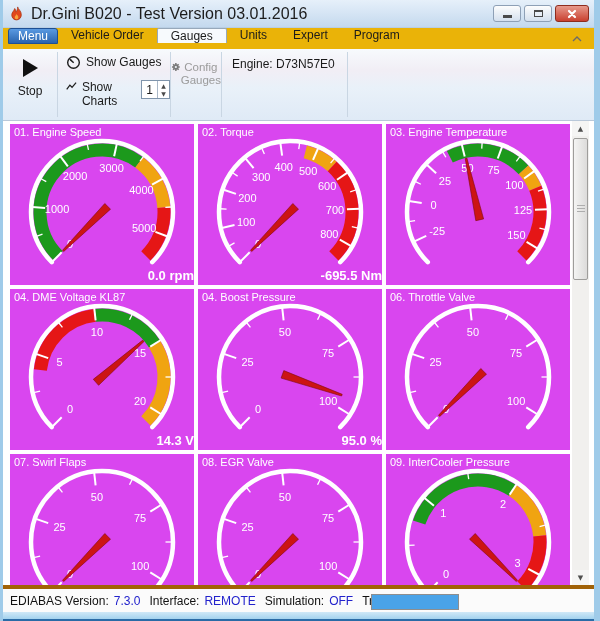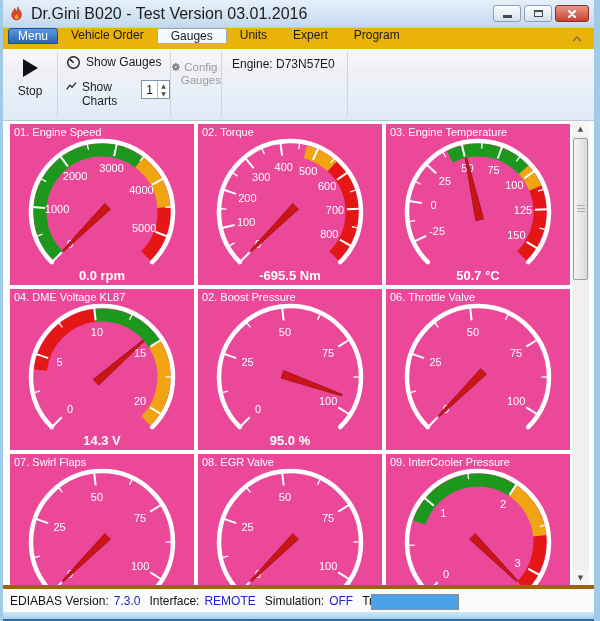--- a/index.html
+++ b/index.html
@@ -37,24 +37,24 @@
   .spin-val { width:15px; display:flex; align-items:center; justify-content:center; font-size:12px; }
   .spin-arrows { width:12px; border-left:1px solid #aab8c8; display:flex; flex-direction:column; }
   .spin-arrows span { flex:1; display:flex; align-items:center; justify-content:center; font-size:6px; color:#4a4a4a; font-family:"DejaVu Sans",sans-serif; }
   .grp-config { width:50px; display:flex; flex-direction:row; align-items:flex-start; padding-top:8px; color:#9b9b9b; }
   .cfg-label { text-align:center; font-size:11.5px; line-height:1.15; margin-top:4px; }
   .grp-engine { padding:8px 12px 0 10px; }
 
   
   .gauge-panel { height:464px; background:#fff; position:relative; overflow:hidden; }
   #gauge-grid { position:absolute; left:7px; top:3px; display:grid; grid-template-columns:repeat(3,184px); grid-auto-rows:161px; gap:4px; }
-  .tile { background:#ec4899; position:relative; overflow:hidden; }
+  .tile { background:#d946ef; position:relative; overflow:hidden; }
   .gtitle { position:absolute; left:4px; top:2px; color:#fff; font-size:11px; z-index:2; }
   .gsvg { position:absolute; left:0; top:0; width:184px; height:161px; }
-  .gvalue { position:absolute; bottom:2px; left:0; width:100%; text-align:center; color:#fff; font-size:13px; font-weight:bold; z-index:2; }
+  .gvalue { position:absolute; bottom:2px; left:0; width:100%; text-align:right; color:#fff; font-size:13px; font-weight:bold; z-index:2; }
 
   
   .vscroll { position:absolute; top:0; right:5px; width:17px; height:464px; background:#f1f0ee; }
   .sbtn { position:absolute; left:0; width:17px; height:15px; background:#f5f5f4; display:flex; align-items:center; justify-content:center; font-size:7px; color:#4f4f4f; font-family:"DejaVu Sans",sans-serif; }
   .sbtn.up { top:0; } .sbtn.down { bottom:0; }
   .sthumb { position:absolute; left:1px; top:17px; width:15px; height:142px; background:linear-gradient(90deg,#f4f4f3,#dcdbda); border:1px solid #9e9d9b; border-radius:2px; }
   .sthumb:after { content:""; position:absolute; left:3px; top:66px; width:8px; height:7px; background:repeating-linear-gradient(#adadad 0 1px, transparent 1px 3px); }
 
   
   .statusbar { height:27px; background:#fbfbfb; border-top:4px solid #a16207; display:flex; align-items:center; padding-left:7px; gap:5px; position:relative; }
@@ -245,21 +245,20 @@
             <text x="51.133557177871346" y="106.83968818918427" fill="#fff" font-size="11" text-anchor="middle" dy="0.35em">-25</text>
             <text x="47.554024673218805" y="80.96044907318961" fill="#fff" font-size="11" text-anchor="middle" dy="0.35em">0</text>
             <text x="58.95548707539416" y="57.45396645101761" fill="#fff" font-size="11" text-anchor="middle" dy="0.35em">25</text>
             <text x="81.49495862648428" y="44.24335358210455" fill="#fff" font-size="11" text-anchor="middle" dy="0.35em">50</text>
             <text x="107.57526756848719" y="45.78138988348821" fill="#fff" font-size="11" text-anchor="middle" dy="0.35em">75</text>
             <text x="128.40576474687265" y="61.54966364683871" fill="#fff" font-size="11" text-anchor="middle" dy="0.35em">100</text>
             <text x="136.96530663083252" y="86.23330829084192" fill="#fff" font-size="11" text-anchor="middle" dy="0.35em">125</text>
             <text x="130.36880739593414" y="111.5124354122177" fill="#fff" font-size="11" text-anchor="middle" dy="0.35em">150</text>
             <polygon points="97.6,94.9 80.9,34.1 79.2,34.5 89.8,96.7" fill="#cc1414" stroke="#7a0b0b" stroke-width="0.6"></polygon>
           </svg>
-          <div class="gvalue">50.7 °C</div>
         </div>
         <div class="tile">
           <div class="gtitle">04. DME Voltage KL87</div>
           <svg viewBox="0 0 184 161" class="gsvg">
             <path d="M41.79541853575511 138.20458146424488 A71 71 0 1 1 142.20458146424488 138.20458146424488" fill="none" stroke="#fff" stroke-width="4.5" stroke-linecap="round"></path>
             <path d="M30.38984298661896 81.0582024815949 A62 62 0 0 1 85.05820248159489 26.389842986618966" fill="none" stroke="#e51616" stroke-width="13"></path>
             <path d="M85.05820248159489 26.389842986618966 A62 62 0 0 1 144.49690035215363 55.01401125604914" fill="none" stroke="#1c991c" stroke-width="13"></path>
             <path d="M144.49690035215363 55.01401125604914 A62 62 0 0 1 135.84062043356596 131.84062043356596" fill="none" stroke="#f0a411" stroke-width="13"></path>
             <line x1="42.502525316941664" y1="137.49747468305833" x2="51.694913472366785" y2="128.3050865276332" stroke="#ffffff" stroke-width="2"></line>
             <line x1="25.928166878414274" y1="64.8804656631383" x2="38.19865017242305" y2="69.17409346855547" stroke="#ffffff" stroke-width="2"></line>
@@ -273,21 +272,21 @@
             <text x="60.18019484660535" y="119.81980515339464" fill="#fff" font-size="11" text-anchor="middle" dy="0.35em">0</text>
             <text x="49.52525013612346" y="73.13744221201748" fill="#fff" font-size="11" text-anchor="middle" dy="0.35em">5</text>
             <text x="86.96159857535113" y="43.28295055480409" fill="#fff" font-size="11" text-anchor="middle" dy="0.35em">10</text>
             <text x="130.1025889652728" y="64.05855655680986" fill="#fff" font-size="11" text-anchor="middle" dy="0.35em">15</text>
             <text x="130.1025889652728" y="111.94144344319012" fill="#fff" font-size="11" text-anchor="middle" dy="0.35em">20</text>
             <polygon points="88.6,96.3 134.0,52.5 132.8,51.1 83.3,90.3" fill="#cc1414" stroke="#7a0b0b" stroke-width="0.6"></polygon>
           </svg>
           <div class="gvalue">14.3 V</div>
         </div>
         <div class="tile">
-          <div class="gtitle">02. Boost Pressure</div>
+          <div class="gtitle">04. Boost Pressure</div>
           <svg viewBox="0 0 184 161" class="gsvg">
             <path d="M41.79541853575511 138.20458146424488 A71 71 0 1 1 142.20458146424488 138.20458146424488" fill="none" stroke="#fff" stroke-width="4.5" stroke-linecap="round"></path>
             <line x1="42.502525316941664" y1="137.49747468305833" x2="51.694913472366785" y2="128.3050865276332" stroke="#ffffff" stroke-width="2"></line>
             <line x1="25.928166878414274" y1="64.8804656631383" x2="38.19865017242305" y2="69.17409346855547" stroke="#ffffff" stroke-width="2"></line>
             <line x1="84.16248667276842" y1="18.44014530747303" x2="85.61802486211143" y2="31.358404036085176" stroke="#ffffff" stroke-width="2"></line>
             <line x1="151.2706939459799" y1="50.75775464392645" x2="140.2632793560122" y2="57.67417163862582" stroke="#ffffff" stroke-width="2"></line>
             <line x1="151.27069394597993" y1="125.24224535607354" x2="140.26327935601222" y2="118.32582836137416" stroke="#ffffff" stroke-width="2"></line>
             <line x1="23.755046147272353" y1="103.576465376942" x2="30.0920775764542" y2="102.13007930622595" stroke="#ffffff" stroke-width="1.3"></line>
             <line x1="48.35571386988868" y1="33.27179622723789" x2="52.40839758197045" y2="38.35370086328009" stroke="#ffffff" stroke-width="1.3"></line>
             <line x1="122.37186173822909" y1="24.93217924683067" x2="119.55161743396495" y2="30.788476888196392" stroke="#ffffff" stroke-width="1.3"></line>

